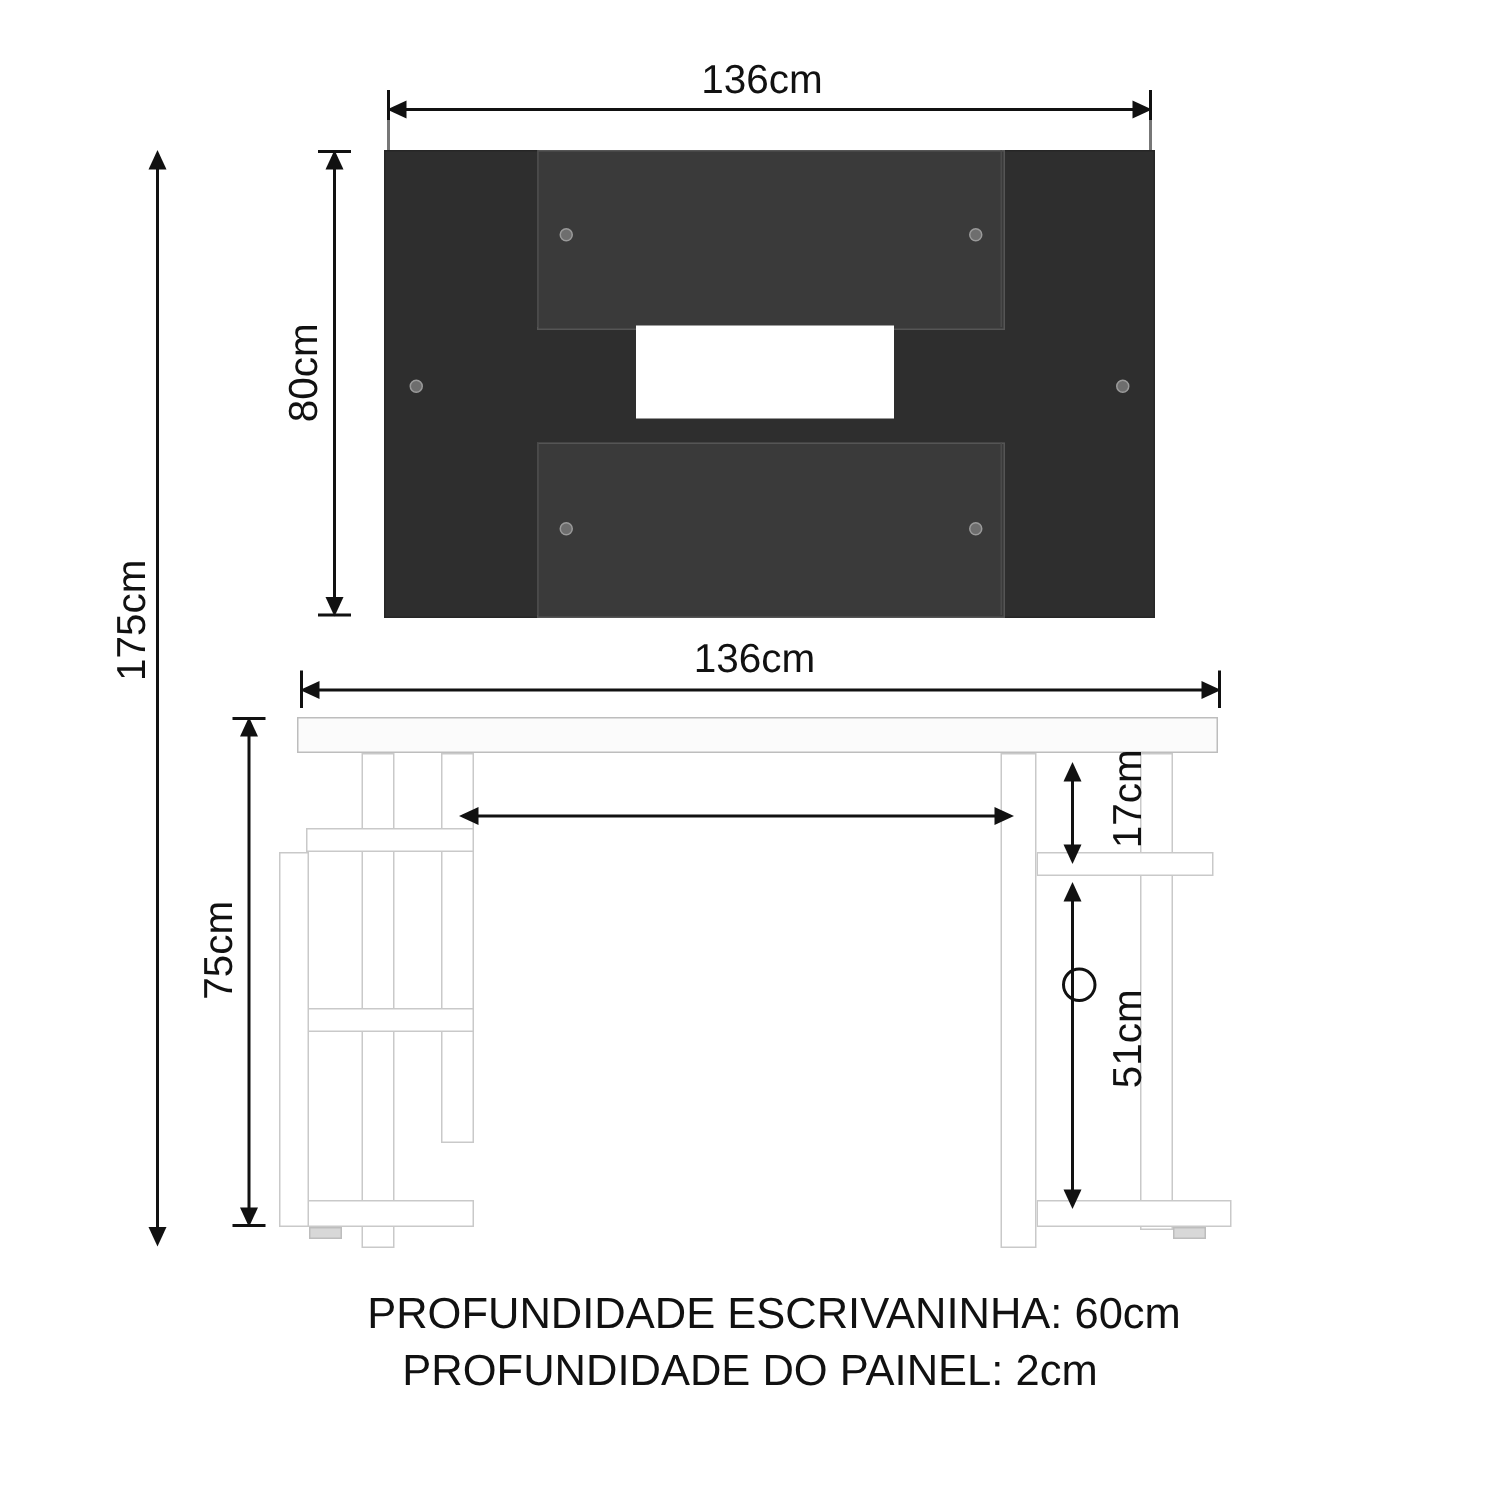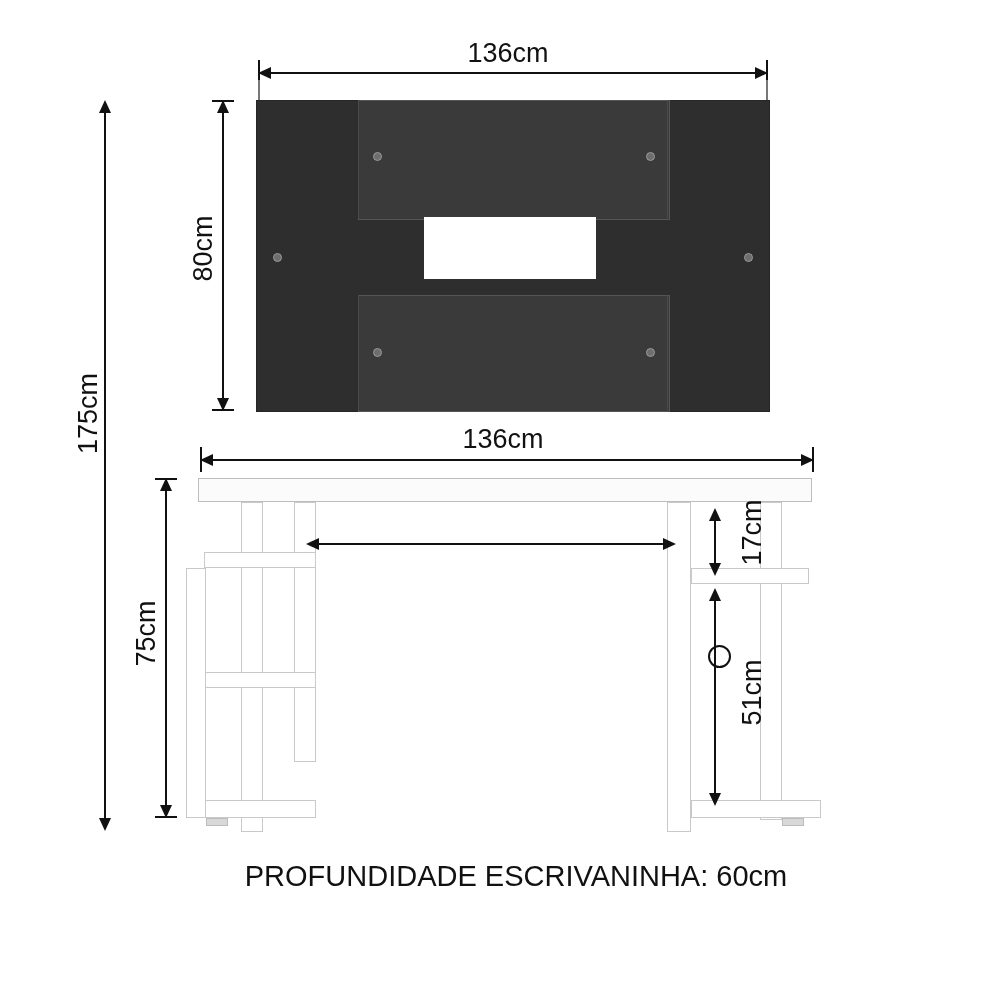--- a/index.html
+++ b/index.html
@@ -218,14 +218,15 @@
   <div class="abs arr arr-up" style="left:709px; top:508px;"></div>
   <div class="abs arr arr-down" style="left:709px; top:563px;"></div>
   <div class="abs dim-label vert" style="left:692px; top:517px; width:120px; text-align:center;">17cm</div>
 
   <div class="abs vline" style="left:714px; top:600px; height:196px;"></div>
   <div class="abs arr arr-up" style="left:709px; top:588px;"></div>
   <div class="abs arr arr-down" style="left:709px; top:793px;"></div>
   <div class="abs dim-label vert" style="left:692px; top:677px; width:120px; text-align:center;">51cm</div>
 
   <div class="caption" style="left:16px; top:860px;">PROFUNDIDADE ESCRIVANINHA: 60cm</div>
+  <div class="caption" style="left:0; top:898px;">PROFUNDIDADE DO PAINEL: 2cm</div>
 
 </div>
 
 </body></html>

